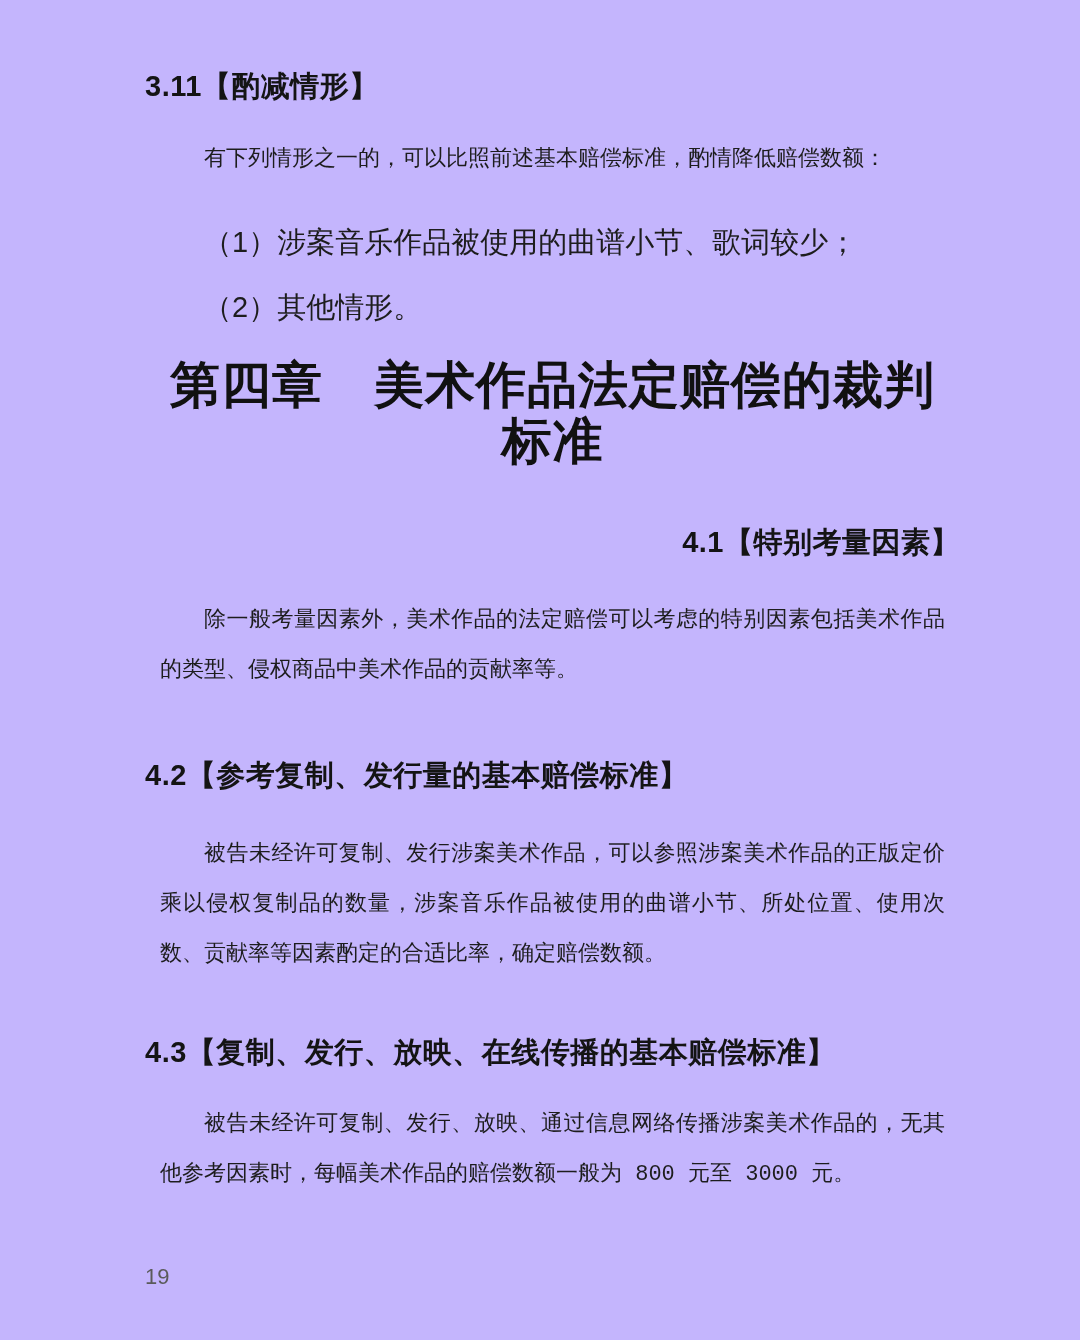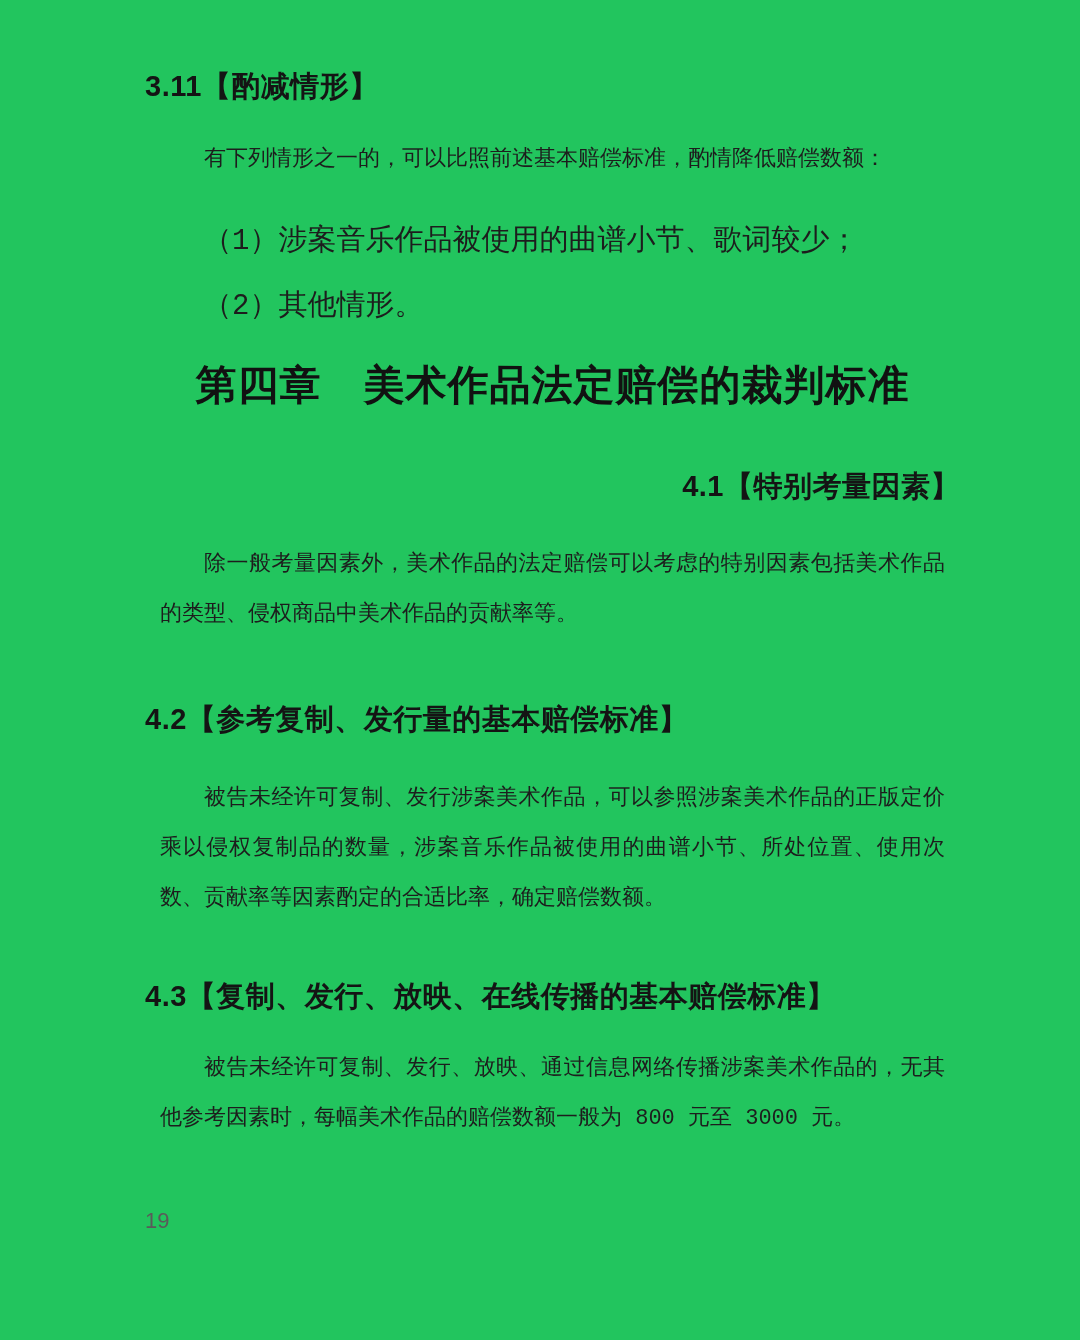--- a/index.html
+++ b/index.html
@@ -12,21 +12,21 @@
     height: 1340px;
     overflow: hidden;
     font-family: "Liberation Serif", serif;
     color: #1d1d1d;
   }
   .page {
     box-sizing: border-box;
     width: 1080px;
     height: 1340px;
     padding: 68px 120px 0 145px;
-    background: #22c55e;
+    background: #c4b5fd;
     display: flex;
     flex-direction: column;
   }
   
   .sec-heading {
     font-family: "Liberation Sans", sans-serif;
     font-weight: bold;
     font-size: 29px;
     line-height: 36px;
     color: #141414;
@@ -36,30 +36,30 @@
   .para {
     font-family: "Liberation Serif", serif;
     font-size: 22px;
     line-height: 50px;
     text-align: justify;
     text-indent: 2em;
     color: #1d1d1d;
     margin: 15px;
   }
   .list-item {
-    font-family: Liberation Mono, monospace;
+    font-family: Liberation Sans, sans-serif;
     font-size: 29px;
     line-height: 50px;
     text-indent: 2em;
     color: #1d1d1d;
   }
   .chapter-title {
     font-family: "Liberation Serif", serif;
     font-weight: bold;
-    font-size: 41px;
+    font-size: 50px;
     line-height: 56px;
     text-align: center;
     color: #111111;
     letter-spacing: 1px;
     margin-top: 25px;
   }
   .mt-intro   { margin-top: 29px; }
   .mt-item1   { margin-top: 19px; }
   .mt-item2   { margin-top: 15px; }
   .mt-h41     { margin-top: 55px; text-align: right; }

